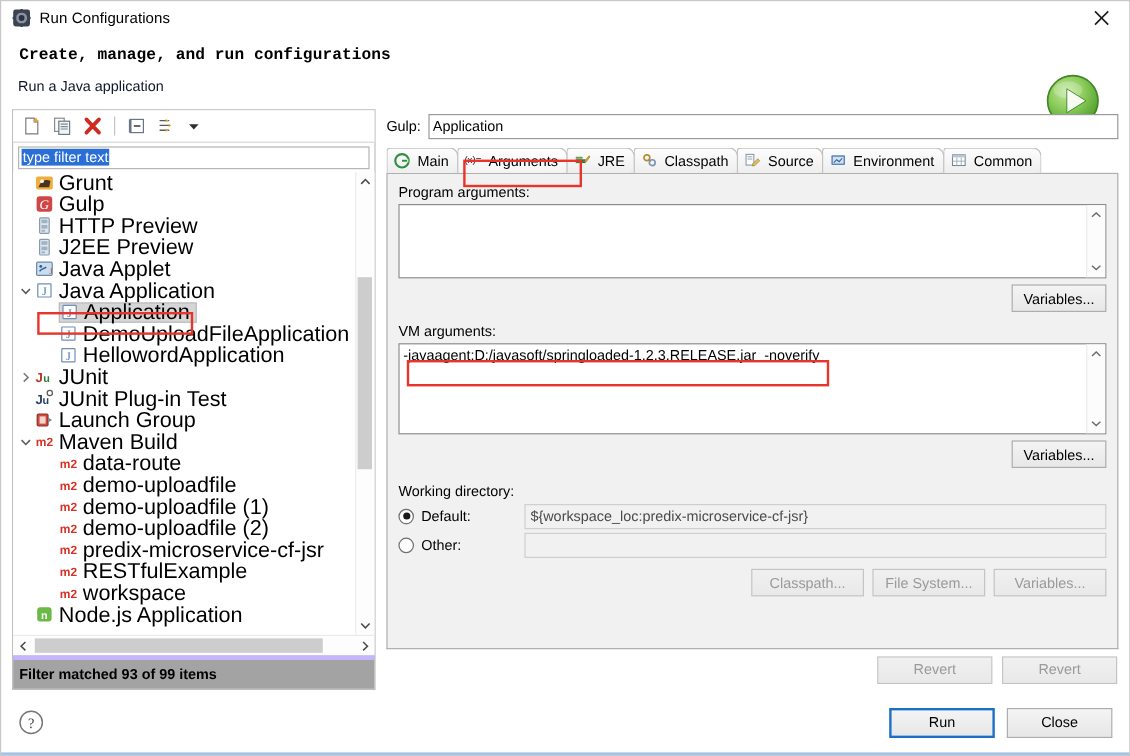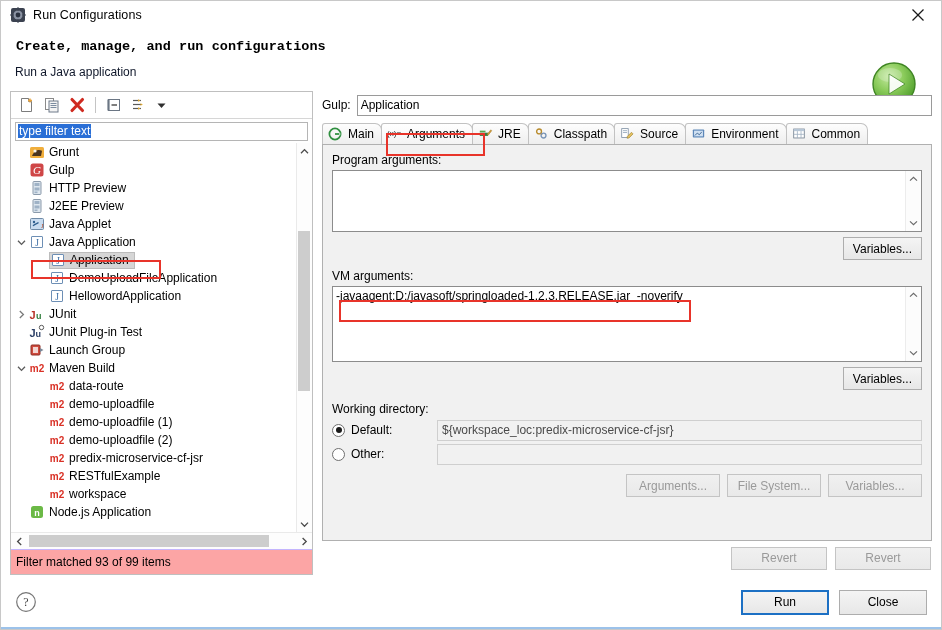--- a/index.html
+++ b/index.html
@@ -142,21 +142,21 @@
   }
   .tree-row.selected .row-inner {
     background: #d6d6d6;
     border: 1px solid #bcbcbc;
     box-sizing: border-box;
   }
   .row-inner { display:flex; align-items:center; height:17px; padding-right: 5px; }
   .twisty { width: 16px; flex:0 0 16px; display:flex; align-items:center; justify-content:center; cursor:pointer;}
   .tree-ind { display:inline-block; }
   .tree-icon { width: 16px; height: 16px; flex:0 0 16px; margin-right: 4px; position: relative; display:inline-block;}
-  .tree-label { font-size: 12px; }
+  .tree-label { font-size: 18px; }
 
   
   .vsb {
     position: absolute; right: 0; top: 0; width: 15px; bottom: 0;
     background: #fdfdfd; border-left: 1px solid #eaeaea;
   }
   .vsb .arrow-up, .vsb .arrow-dn {
     position:absolute; left:0; width: 15px; height: 16px;
     display:flex; align-items:center; justify-content:center; cursor:pointer;
   }
@@ -183,22 +183,23 @@
   .hsb .thumb {
     position:absolute; top: 2px; height: 12px;
     left: 18px; width: 240px;
     background: #cdcdcd; cursor:pointer;
   }
   .filter-status {
     flex: 0 0 24px; height: 24px;
     display: flex; align-items: center;
     padding-left: 5px;
     font-size: 12px;
-    border-top: 1px solid #c4b5fd;
-    background: #fca5a5;
+    border-top: 4px solid #c4b5fd;
+    background: #a3a3a3;
+    font-weight: bold;
   }
 
   
   .right-panel {
     flex: 1 1 auto;
     display: flex; flex-direction: column;
     min-width: 0;
     position: relative;
   }
   .name-row {
@@ -893,21 +894,21 @@
             <input class="wd-input" type="text" readonly="" value="${workspace_loc:predix-microservice-cf-jsr}" style="">
           </div>
 
           <div class="wd-line">
             <span class="radio"></span>
             <span class="radio-label">Other:</span>
             <input class="wd-input" type="text" value="" style="">
           </div>
 
           <div class="wd-btn-row" id="wd-buttons">
-              <button class="btn disabled">Arguments...</button>
+              <button class="btn disabled">Classpath...</button>
               <button class="btn disabled">File System...</button>
               <button class="btn disabled">Variables...</button>
             </div>
         </div>
 
       </div>
 
       <div class="revert-row">
         <button class="btn disabled">Revert</button>
         <button class="btn disabled">Revert</button>

